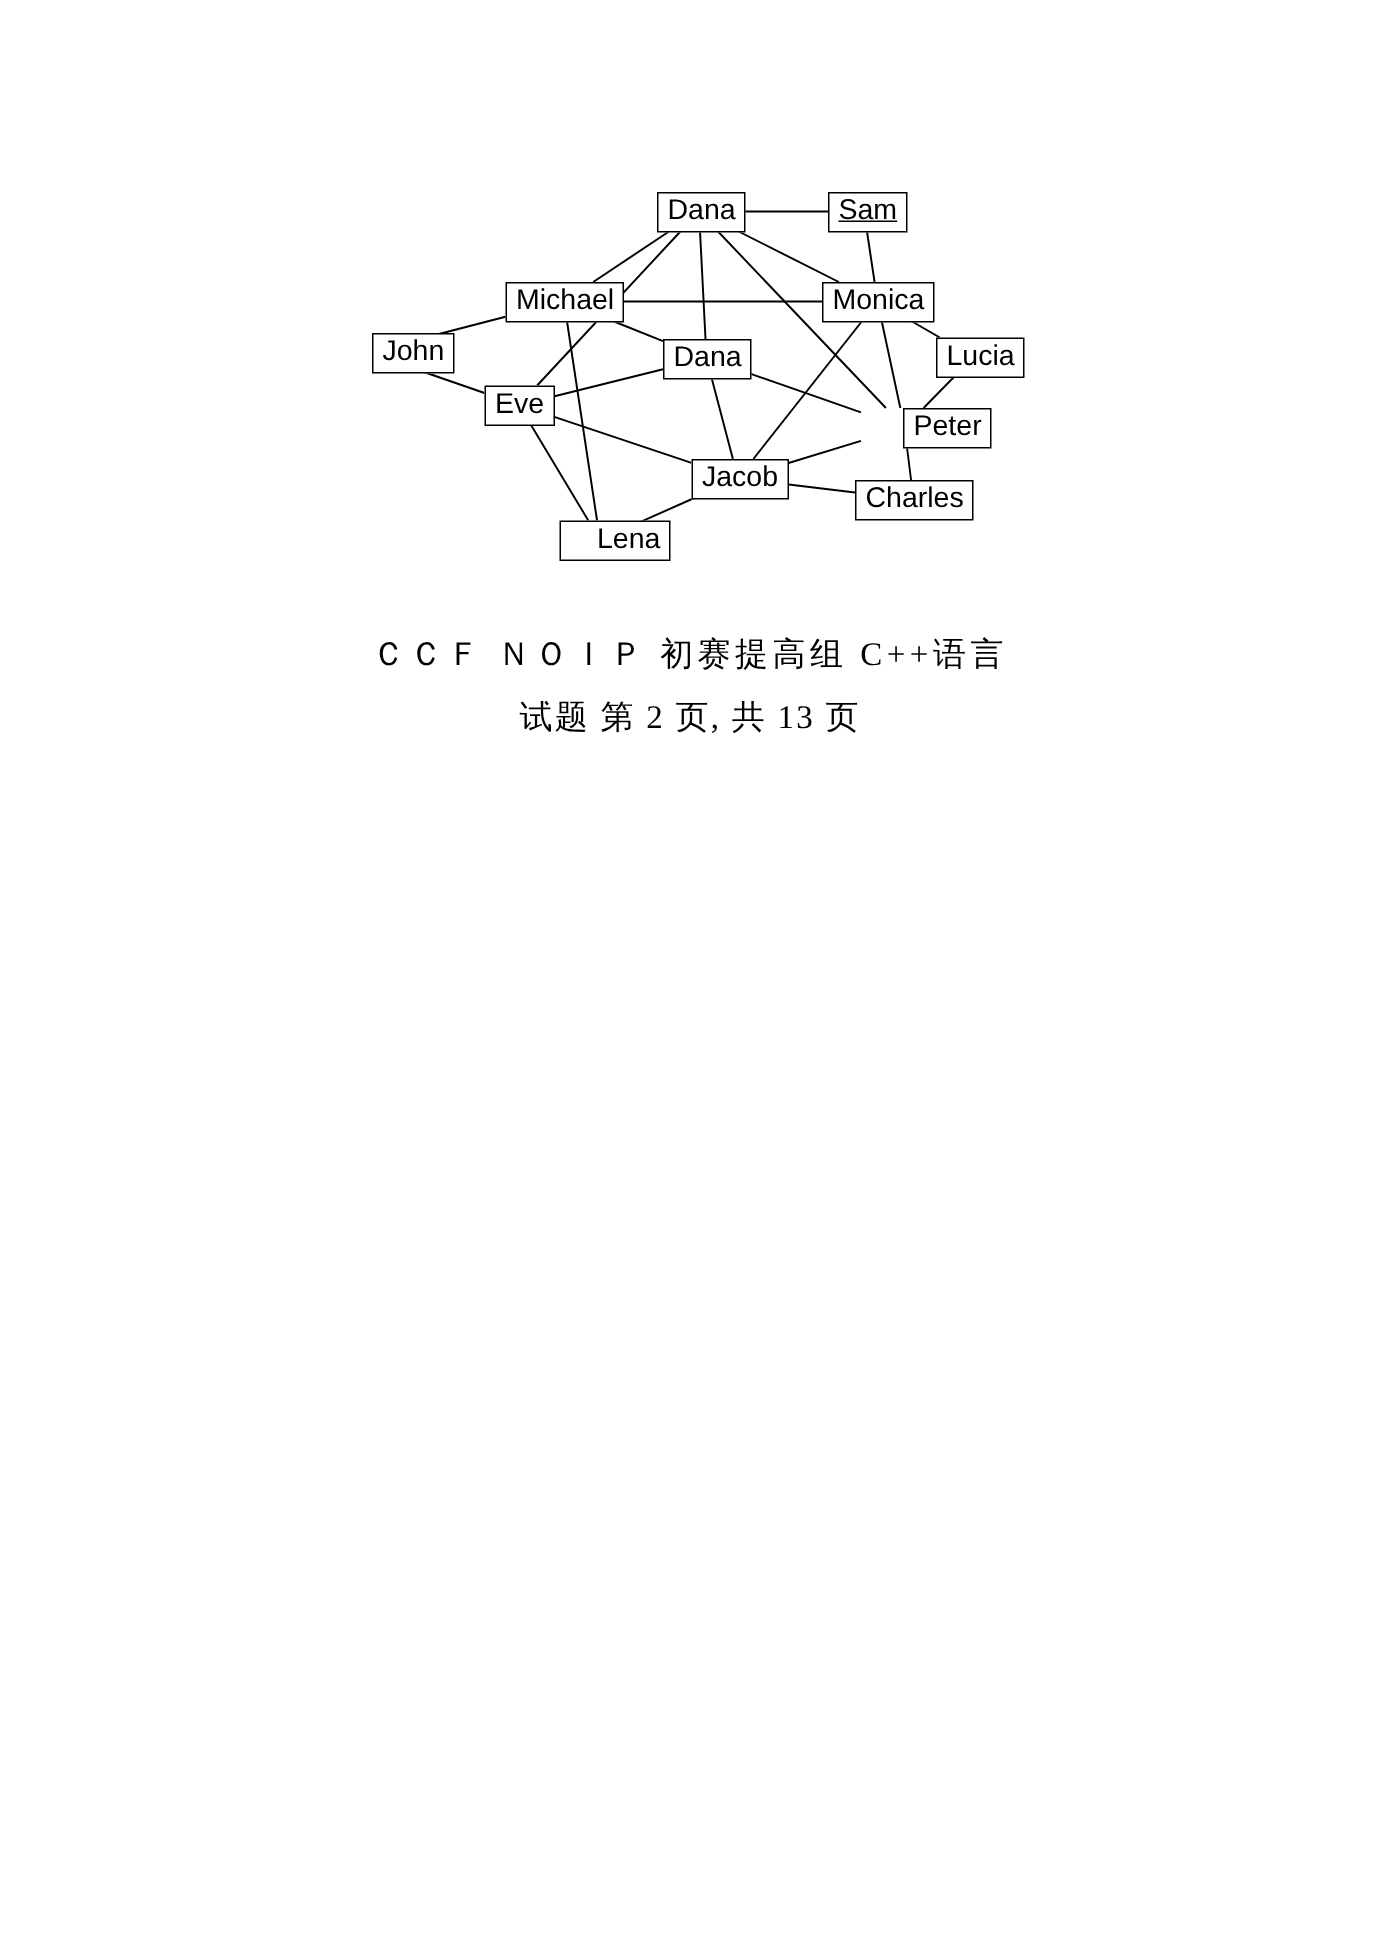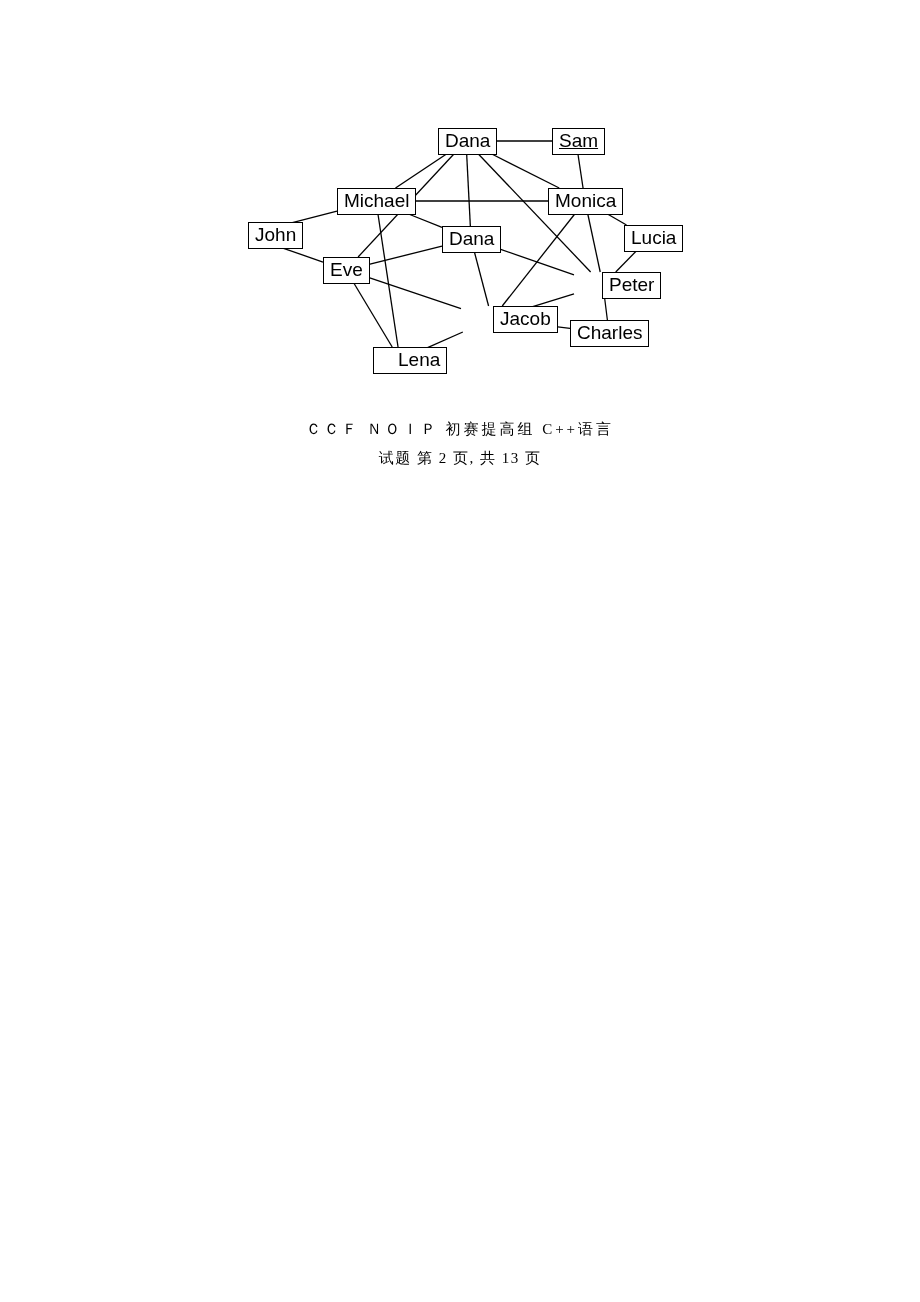--- a/index.html
+++ b/index.html
@@ -44,21 +44,21 @@
       font-family: Arial, sans-serif;
       font-size: 19px;
       padding: 1px 6px;
       white-space: nowrap;
       line-height: 1.2;
       z-index: 2;
     }
     .footer {
       text-align: center;
       font-family: "SimSun", "宋体", serif;
-      font-size: 15px;
+      font-size: 22px;
       letter-spacing: 2px;
       line-height: 1.9;
       margin-top: 20px;
     }
     .footer .line1 {
       letter-spacing: 3px;
     }
     .footer .line2 {
       letter-spacing: 1.5px;
     }
@@ -98,21 +98,21 @@
       </svg>
   <div class="node" style="left: 238px; top: 3px;">Dana</div>
       <div class="node" style="left: 352px; top: 3px; text-decoration: underline;">Sam</div>
       <div class="node" style="left: 137px; top: 63px;">Michael</div>
       <div class="node" style="left: 348px; top: 63px;">Monica</div>
       <div class="node" style="left: 8px; top: 97px; margin-left: 40px;">John</div>
       <div class="node" style="left: 242px; top: 101px;">Dana</div>
       <div class="node" style="left: 424px; top: 100px;">Lucia</div>
       <div class="node" style="left: 123px; top: 132px;">Eve</div>
       <div class="node" style="left: 374px; top: 147px; margin-left: 28px;">Peter</div>
-      <div class="node" style="left: 261px; top: 181px; margin-left: 32px;">Jacob</div>
+      <div class="node" style="left: 261px; top: 181px;">Jacob</div>
       <div class="node" style="left: 370px; top: 195px;">Charles</div>
       <div class="node" style="left: 173px; top: 222px; padding-left: 24px;">Lena</div>
     </div>
 
   <div class="footer">
     <div class="line1">ＣＣＦ ＮＯＩＰ   初赛提高组 C++语言</div>
     <div class="line2">试题 第 2 页, 共   13  页</div>
   </div>
 </div>
 

